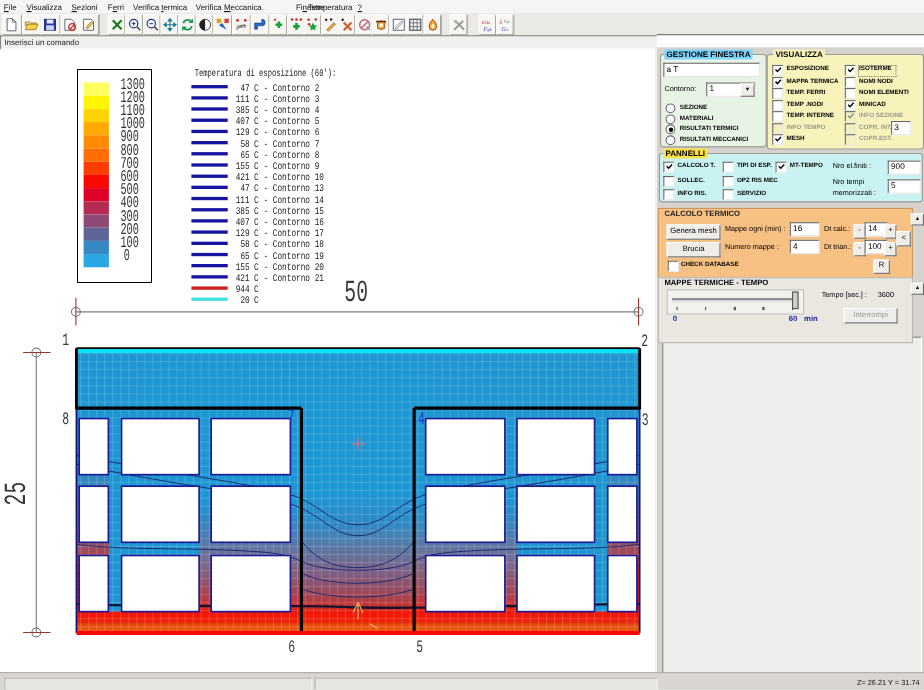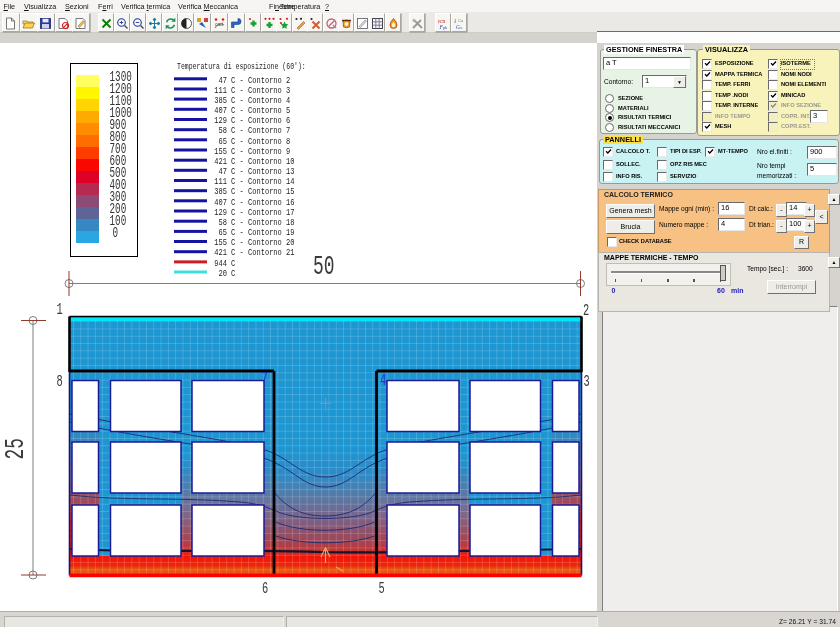--- a/index.html
+++ b/index.html
@@ -425,25 +425,29 @@
       </div>
 <div class="abs" style="left:450.5px;top:1px;width:14.0px;height:17px;background:#f7f6f3;border:1px solid #a8a8a2;border-top-color:#fff;border-left-color:#fff;box-shadow:0.5px 0.5px 0 #8a8a84;">
         <div class="abs" style="left:1px;top:1.5px;"><svg width="13" height="13" viewBox="0 0 13 13">
             <text x="1" y="5.5" font-size="5.5" fill="#c02020" font-family="Liberation Serif,serif" font-style="italic">λ</text>
             <text x="5" y="5" font-size="4" fill="#508050">Cu</text>
             <text x="3" y="12" font-size="5.5" fill="#2040c0" font-family="Liberation Serif,serif" font-style="italic">G</text>
             <text x="7.5" y="12" font-size="4" fill="#2040c0">c</text>
           </svg></div>
       </div>
 </div>
+<div class="abs" style="left:0;top:32px;width:596px;height:11px;background:#f1f0ee;
+border:1px solid #8a8a84;border-bottom-color:#fff;border-right-color:#d6d3ce;">
+<span class="abs" style="left:3px;top:0.5px;font-size:7.2px;color:#222;">Inserisci un comando</span>
+    </div>
 <div class="abs" style="left:597px;top:31px;width:243px;height:12px;background:#fdfdfd;border-top:1px solid #6a6a6a;"></div>
 <div class="abs" style="left:596px;top:43px;width:244px;height:569px;background:#d6d3ce;border-left:1px solid #fff;">
 <div class="abs sunken" style="left:5px;top:263px;width:234px;height:305px;background:#efeeec;"></div>
 <div class="gb" style="left:3px;top:6px;width:95px;height:83px;background:#e7f4e5;"></div>
-<div class="gbt" style="left:7px;top:1.5px;background:#ffffff;">GESTIONE FINESTRA</div>
+<div class="gbt" style="left:7px;top:1.5px;background:#7dd3fc;">GESTIONE FINESTRA</div>
 <div class="fld" style="left:6px;top:14px;width:84px;height:11px;">a T</div>
 <div class="lbl" style="left:7px;top:35px;">Contorno:</div>
 <div class="fld" style="left:45px;top:31.5px;width:41px;height:11px;">1<div class="abs btn" style="right:0;top:0;width:11px;height:10.5px;font-size:5px;line-height:10px;">▼</div></div>
 <div class="rb" style="left:8px;top:51px;"></div>
 <div class="cl" style="left:21px;top:52px;">SEZIONE</div>
 <div class="rb" style="left:8px;top:60.5px;"></div>
 <div class="cl" style="left:21px;top:61.5px;">MATERIALI</div>
 <div class="rb" style="left:8px;top:70px;">
         <div class="abs" style="left:1.5px;top:1.5px;width:4px;height:4px;background:#000;border-radius:50%;"></div>
       </div>

